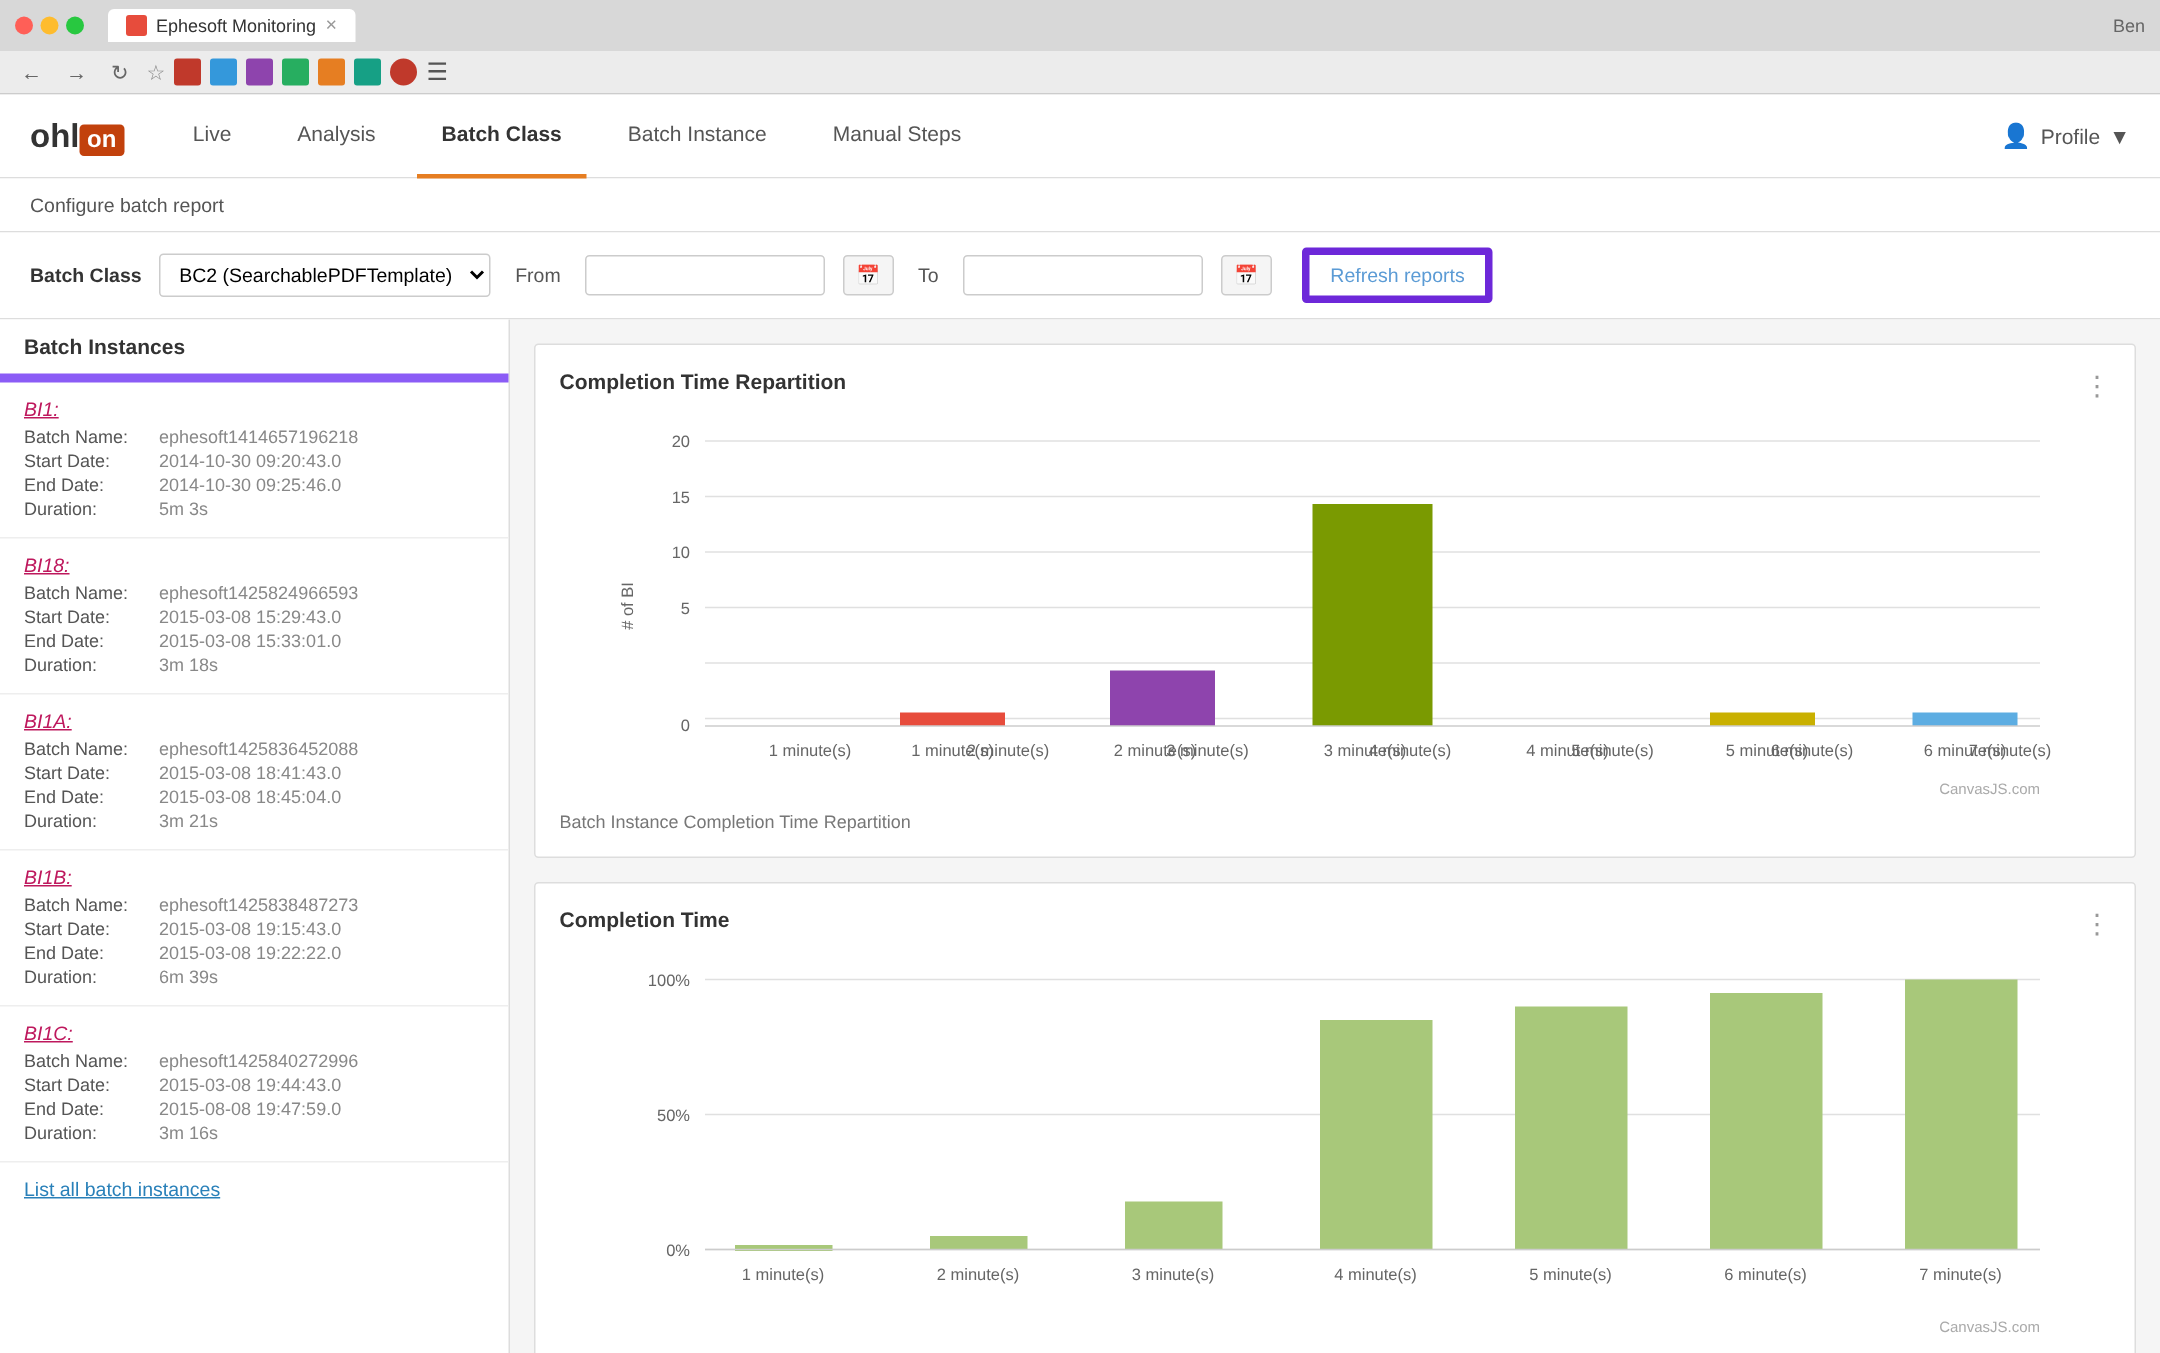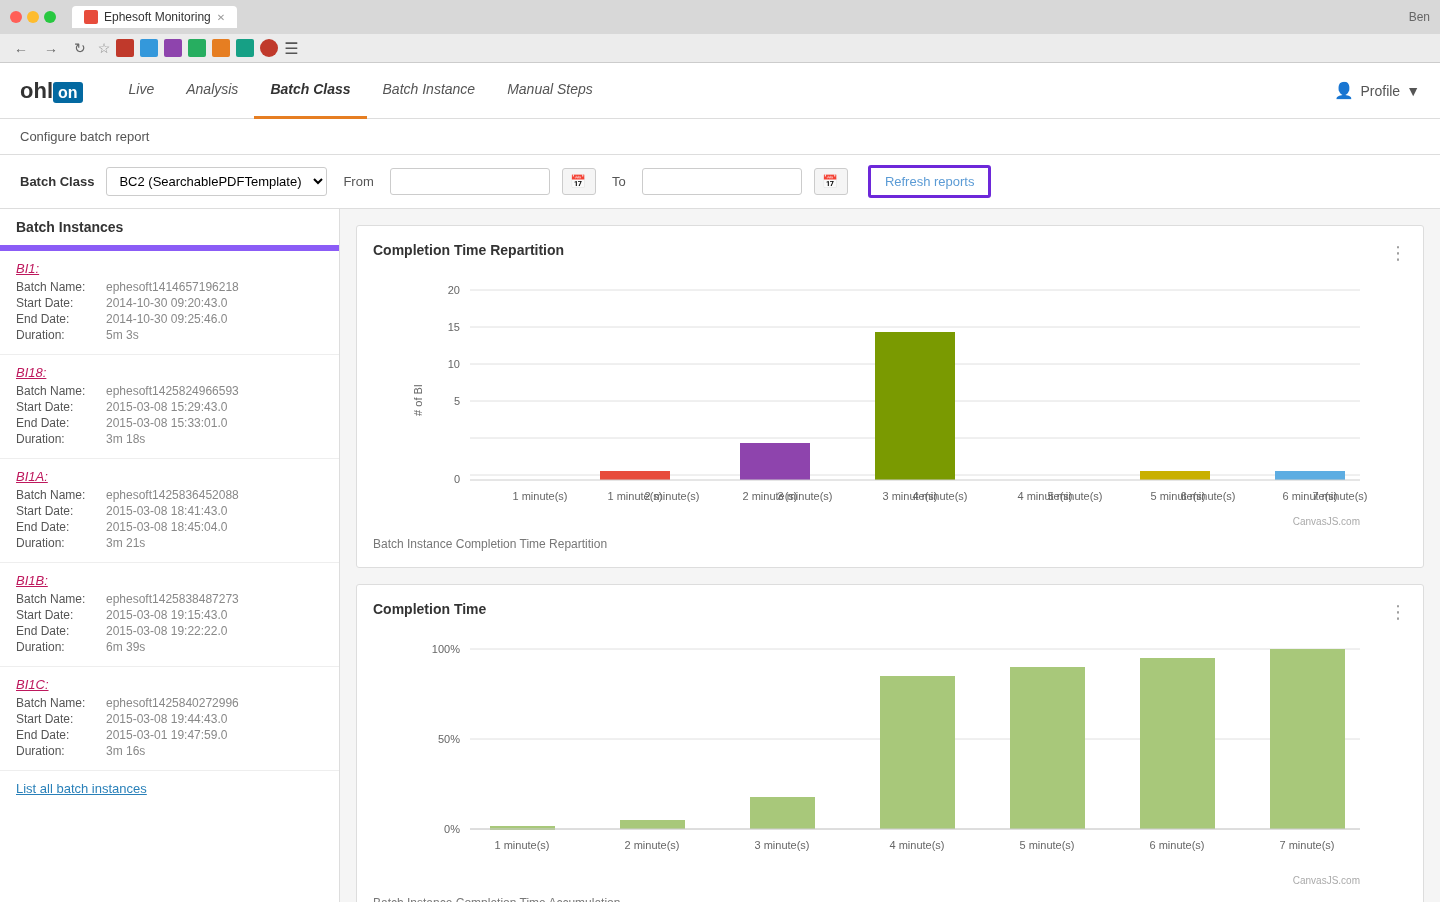--- a/index.html
+++ b/index.html
@@ -48,24 +48,24 @@
       padding: 0 20px;
       height: 56px;
     }
     .app-logo {
       display: flex; align-items: center; margin-right: 30px;
     }
     .logo-text {
       font-size: 22px; font-weight: bold; color: #333; line-height: 1;
     }
     .logo-on {
-      background: #0369a1; color: white; padding: 2px 5px;
+      background: #c2410c; color: white; padding: 2px 5px;
       border-radius: 3px; font-size: 16px;
     }
-    .nav-links { display: flex; gap: 0; flex: 1; font-style: italic; }
+    .nav-links { display: flex; gap: 12px; flex: 1; }
     .nav-link {
       padding: 0 16px; height: 56px; display: flex; align-items: center;
       font-size: 14px; color: #555; cursor: pointer; text-decoration: none;
       border-bottom: 3px solid transparent;
     }
     .nav-link.active { color: #333; border-bottom: 3px solid #e67e22; font-weight: bold; }
     .nav-right {
       display: flex; align-items: center; gap: 6px; cursor: pointer;
       font-size: 14px; color: #555;
     }
@@ -95,21 +95,21 @@
     .date-input {
       padding: 5px 8px; border: 1px solid #ccc; border-radius: 3px;
       font-size: 13px; background: white; width: 160px;
     }
     .cal-btn {
       padding: 5px 8px; border: 1px solid #ccc; border-radius: 3px;
       background: #f5f5f5; cursor: pointer; font-size: 13px;
     }
     .date-label { font-size: 13px; color: #555; margin: 0 4px; }
     .refresh-btn {
-      padding: 6px 14px; border: 3px solid #6d28d9; border-radius: 3px;
+      padding: 6px 14px; border: 5px solid #6d28d9; border-radius: 3px;
       background: white; color: #5b9bd5; cursor: pointer; font-size: 13px;
       margin-left: 8px;
     }
 
     
     .main-content {
       display: flex; padding: 0; background: #f5f5f5;
     }
 
     
@@ -334,21 +334,21 @@
       <div class="batch-item-row">
           <span class="batch-item-key">Batch Name:</span>
           <span class="batch-item-value">ephesoft1425840272996</span>
         </div>
       <div class="batch-item-row">
           <span class="batch-item-key">Start Date:</span>
           <span class="batch-item-value">2015-03-08 19:44:43.0</span>
         </div>
       <div class="batch-item-row">
           <span class="batch-item-key">End Date:</span>
-          <span class="batch-item-value">2015-03-01 19:47:59.0</span>
+          <span class="batch-item-value">2015-08-08 19:47:59.0</span>
         </div>
       <div class="batch-item-row">
           <span class="batch-item-key">Duration:</span>
           <span class="batch-item-value">3m 16s</span>
         </div>
     </div>
 
     <div class="list-all">List all batch instances</div>
   </div>
 

